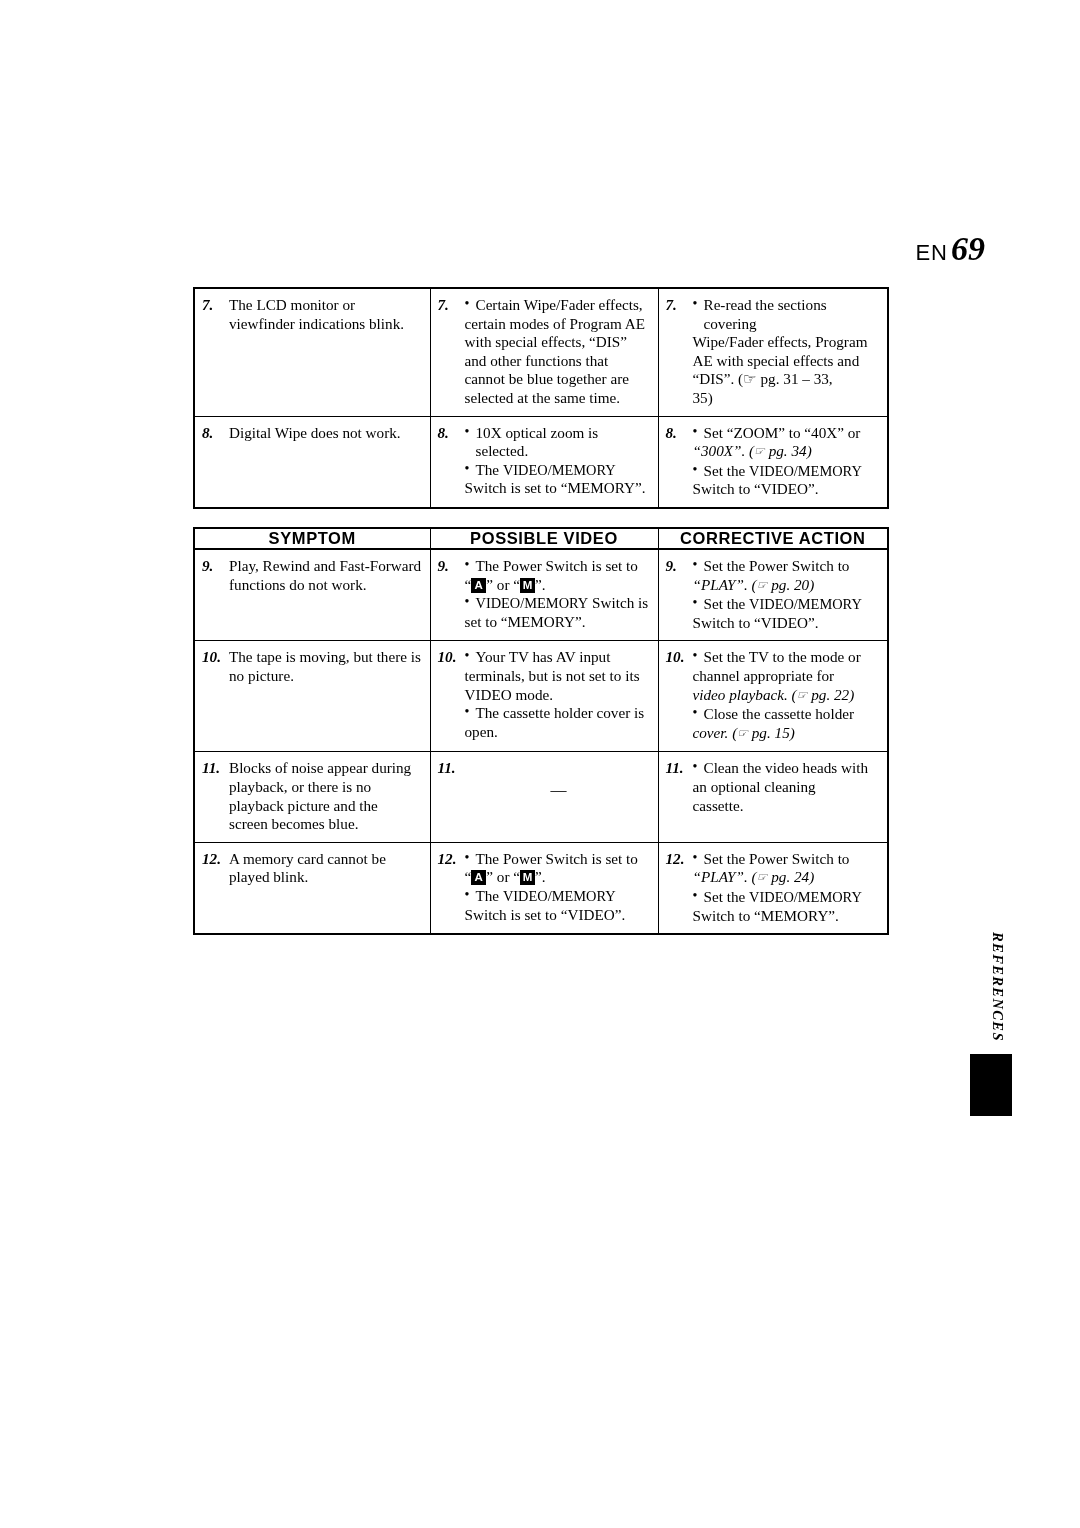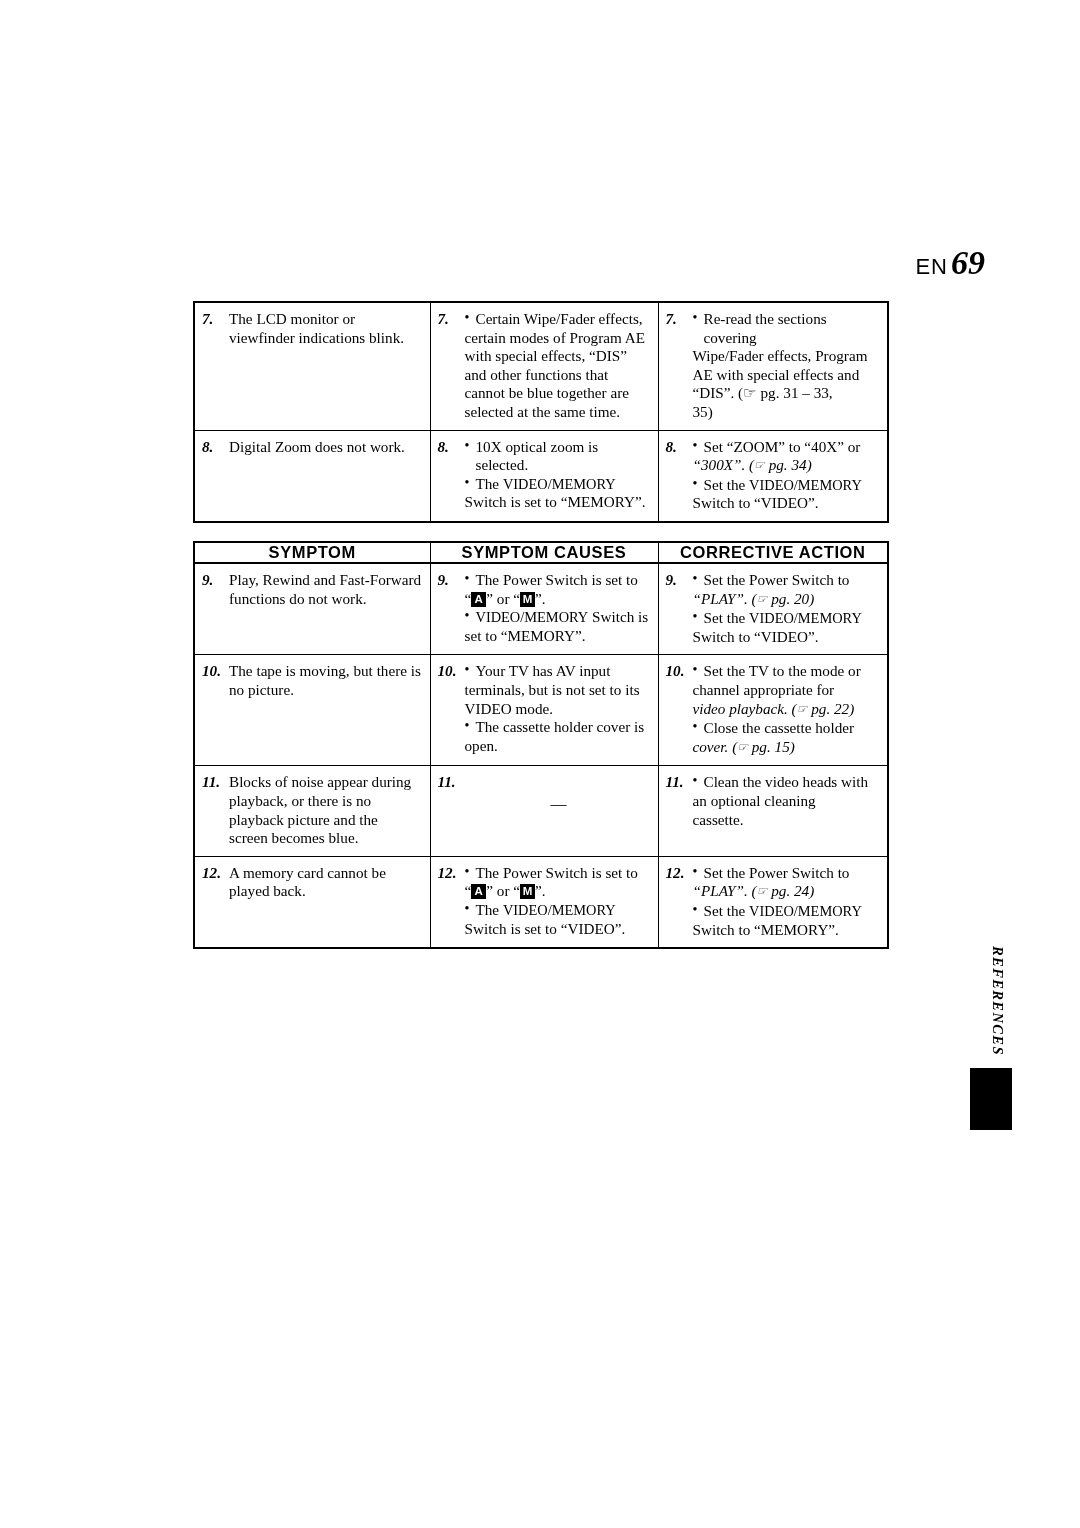--- a/index.html
+++ b/index.html
@@ -11,21 +11,21 @@
     width: 1080px;
     height: 1528px;
     position: relative;
     font-family: "Liberation Serif", serif;
     color: #000000;
     overflow: hidden;
   }
 
   .page {
     position: absolute;
-    left: 0; top: 16px;
+    left: 0; top: 2px;
     width: 1080px;
     height: 1164px;
   }
 
   
   .page-header {
     position: absolute;
     right: 95px;
     top: 228px;
     text-align: right;
@@ -223,21 +223,21 @@
               <div class="plain-line">35)</div>
             </div>
           </div>
         </td>
       </tr>
       <tr>
         <td class="outer-l">
           <div class="cellwrap">
             <div class="cellnum">8.</div>
             <div class="cellbody">
-              <div class="plain-line">Digital Zoom does not work.</div>
+              <div class="plain-line">Digital Wipe does not work.</div>
             </div>
           </div>
         </td>
         <td>
           <div class="cellwrap">
             <div class="cellnum">8.</div>
             <div class="cellbody">
               <div class="bullet-line">10X optical zoom is selected.</div>
               <div class="bullet-line">The <span class="sans">VIDEO/MEMORY</span></div>
               <div class="plain-line">Switch is set to “MEMORY”.</div>
@@ -262,21 +262,21 @@
 
   <table class="tbl" style="left:193px; top:525px; width:694px;">
     <colgroup>
       <col style="width:236px">
       <col style="width:228px">
       <col style="width:230px">
     </colgroup>
     <tbody>
       <tr>
         <td class="outer-l hdr-cell">SYMPTOM</td>
-        <td class="hdr-cell">SYMPTOM CAUSES</td>
+        <td class="hdr-cell">POSSIBLE VIDEO</td>
         <td class="outer-r hdr-cell">CORRECTIVE ACTION</td>
       </tr>
 
       <tr>
         <td class="outer-l">
           <div class="cellwrap">
             <div class="cellnum">9.</div>
             <div class="cellbody">
               <div class="plain-line">Play, Rewind and Fast-Forward</div>
               <div class="plain-line">functions do not work.</div>
@@ -374,21 +374,21 @@
           </div>
         </td>
       </tr>
 
       <tr>
         <td class="outer-l">
           <div class="cellwrap">
             <div class="cellnum">12.</div>
             <div class="cellbody">
               <div class="plain-line">A memory card cannot be</div>
-              <div class="plain-line">played back.</div>
+              <div class="plain-line">played blink.</div>
             </div>
           </div>
         </td>
         <td>
           <div class="cellwrap">
             <div class="cellnum">12.</div>
             <div class="cellbody">
               <div class="bullet-line">The Power Switch is set to</div>
               <div class="plain-line">“<span class="modeicon">A</span>” or “<span class="modeicon">M</span>”.</div>
               <div class="bullet-line">The <span class="sans">VIDEO/MEMORY</span></div>

